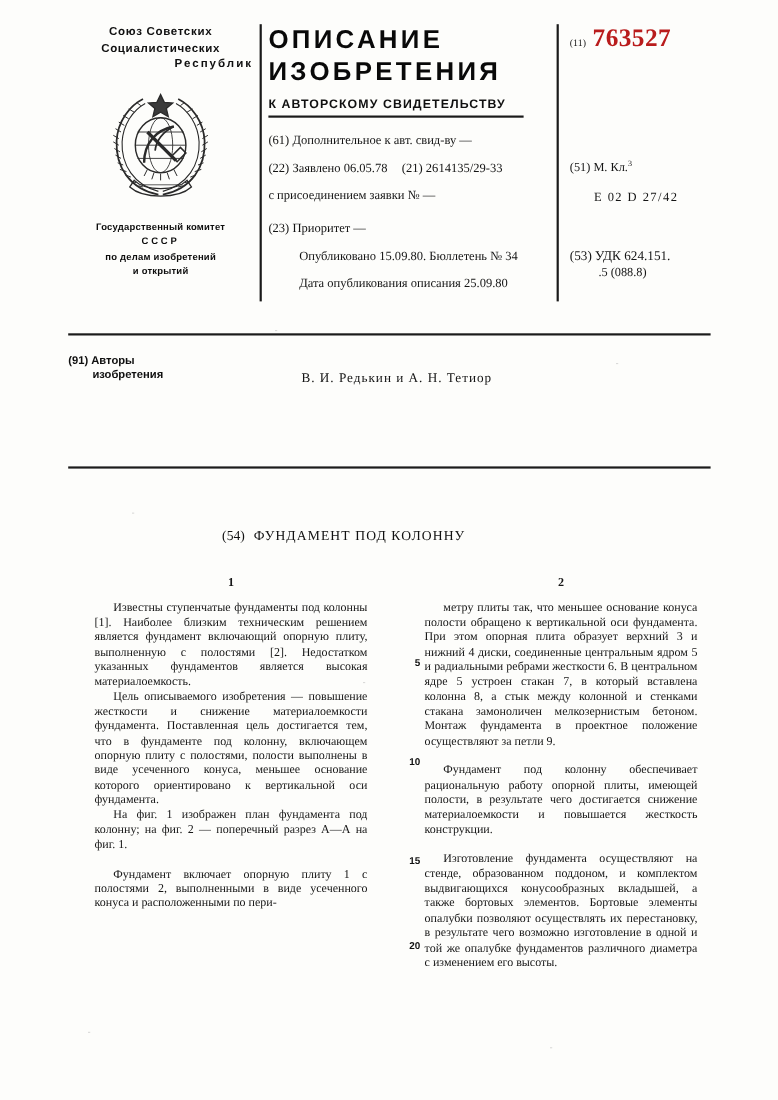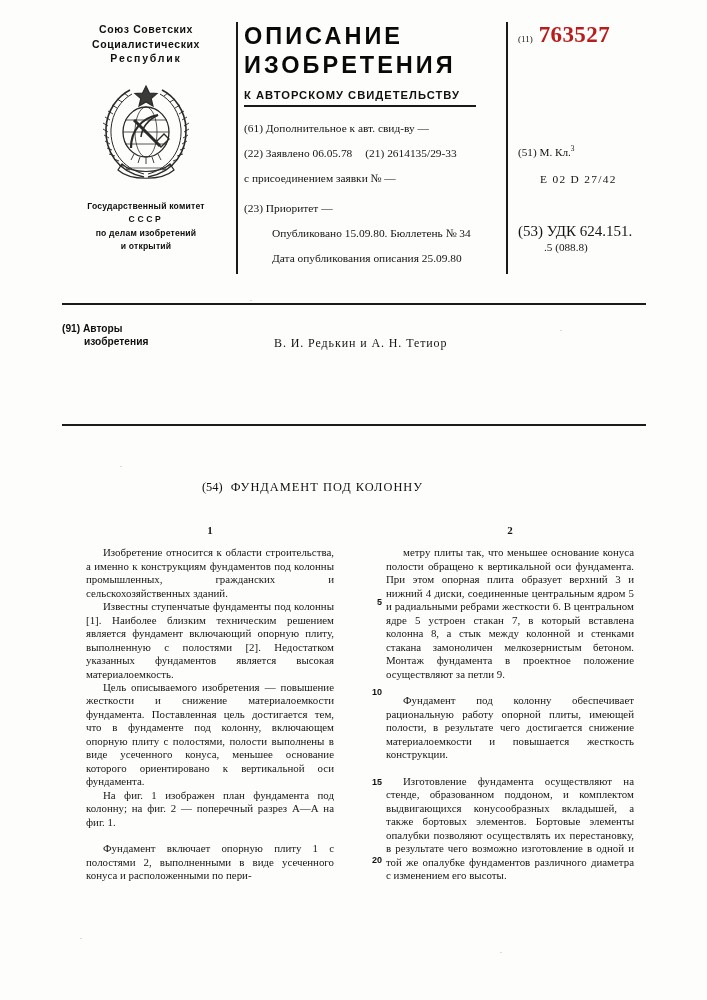--- a/index.html
+++ b/index.html
@@ -40,21 +40,21 @@
   }
 
   .ussr-line {
     font-family: "Liberation Sans", sans-serif;
     font-weight: bold;
     font-size: 10.5px;
     letter-spacing: 0.6px;
     line-height: 14.5px;
     color: #101010;
   }
-  .ussr-line.sp { letter-spacing: 1.8px; }
+  .ussr-line.sp { letter-spacing: 1.8px; text-align: right; }
 
   .emblem-wrap {
     margin-top: 14px;
     display: flex;
     justify-content: center;
   }
 
   .committee {
     margin-top: 16px;
     font-family: "Liberation Sans", sans-serif;
@@ -147,21 +147,21 @@
   .pat-number {
     font-family: "Liberation Serif", serif;
     font-weight: bold;
     font-size: 23px;
     letter-spacing: 0.4px;
     color: #b91c1c;
   }
   .mkl { margin-top: 96px; font-size: 11.2px; }
   .mkl sup { font-size: 7.4px; }
   .mkl-code { margin-top: 13px; padding-left: 22px; font-size: 11.4px; letter-spacing: 1.3px; }
-  .udk { margin-top: 38px; font-size: 15px; white-space: nowrap; }
+  .udk { margin-top: 38px; font-size: 12px; white-space: nowrap; }
   .udk-second { padding-left: 26px; font-size: 11.2px; margin-top: 2px;}
 
   
   .hr {
     position: absolute;
     left: 62px;
     width: 584px;
     height: 1.7px;
     background: #1b1b1b;
   }
@@ -378,21 +378,20 @@
   </div>
 
   <div class="hr hr-2"></div>
 
   <div class="doc-title">
     <span class="num">(54)</span>&nbsp;&nbsp;<span>ФУНДАМЕНТ ПОД КОЛОННУ</span>
   </div>
 
   <div class="col col-left">
     <div class="col-num">1</div>
-    <p class="para">Изобретение относится к области строительства, а именно к конструкциям фундаментов под колонны промышленных, гражданских и сельскохозяйственных зданий.</p>
     <p class="para">Известны ступенчатые фундаменты под колонны [1]. Наиболее близким техническим решением является фундамент включающий опорную плиту, выполненную с полостями [2]. Недостатком указанных фундаментов является высокая материалоемкость.</p>
     <p class="para">Цель описываемого изобретения — повышение жесткости и снижение материалоемкости фундамента. Поставленная цель достигается тем, что в фундаменте под колонну, включающем опорную плиту с полостями, полости выполнены в виде усеченного конуса, меньшее основание которого ориентировано к вертикальной оси фундамента.</p>
     <p class="para">На фиг. 1 изображен план фундамента под колонну; на фиг. 2 — поперечный разрез А—А на фиг. 1.</p>
     <p class="para gap-before">Фундамент включает опорную плиту 1 с полостями 2, выполненными в виде усеченного конуса и расположенными по пери-</p>
   </div>
 
   <div class="gutter">
     <span style="top:73px">5</span>
     <span style="top:163px">10</span>
     <span style="top:253px">15</span>

